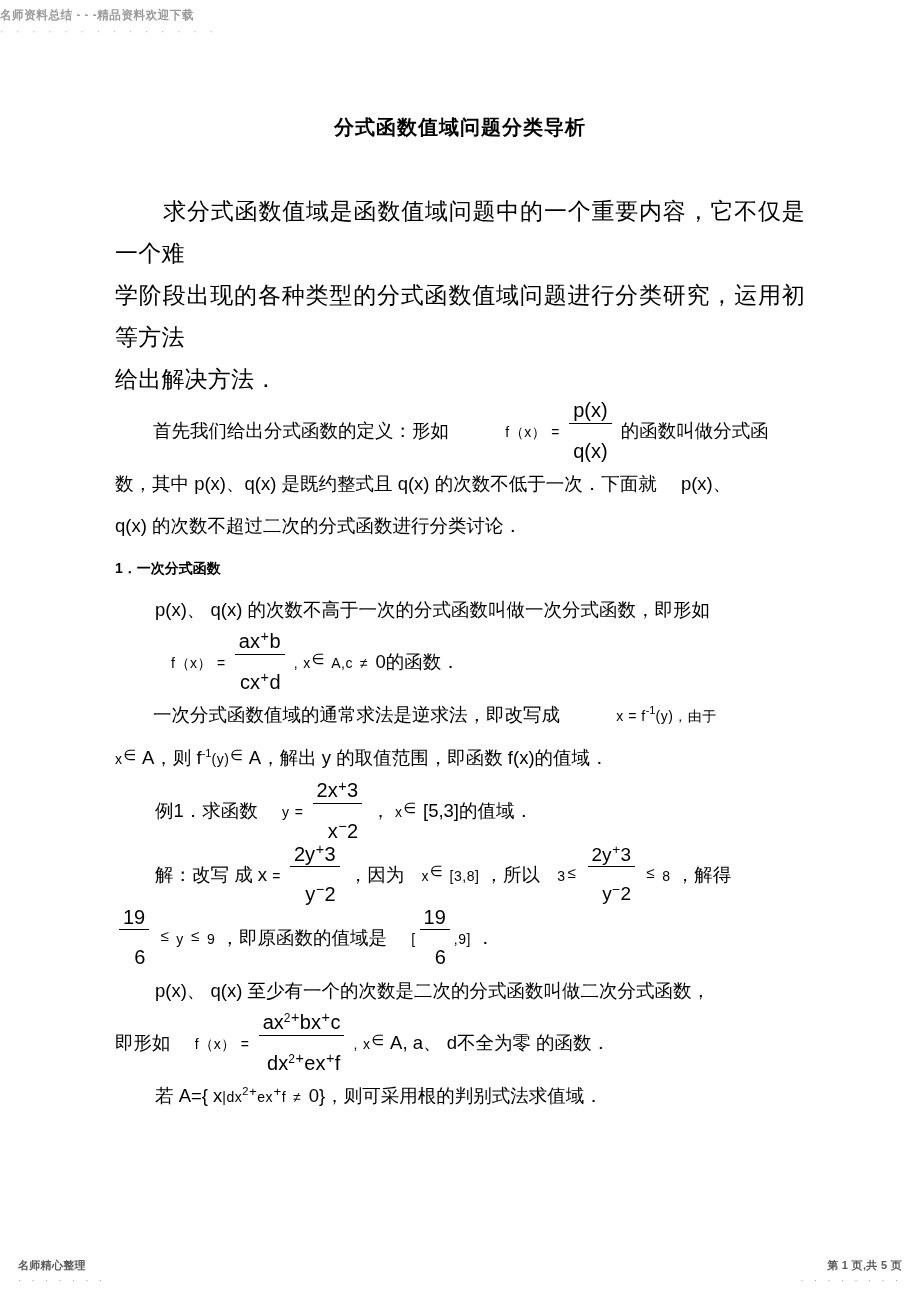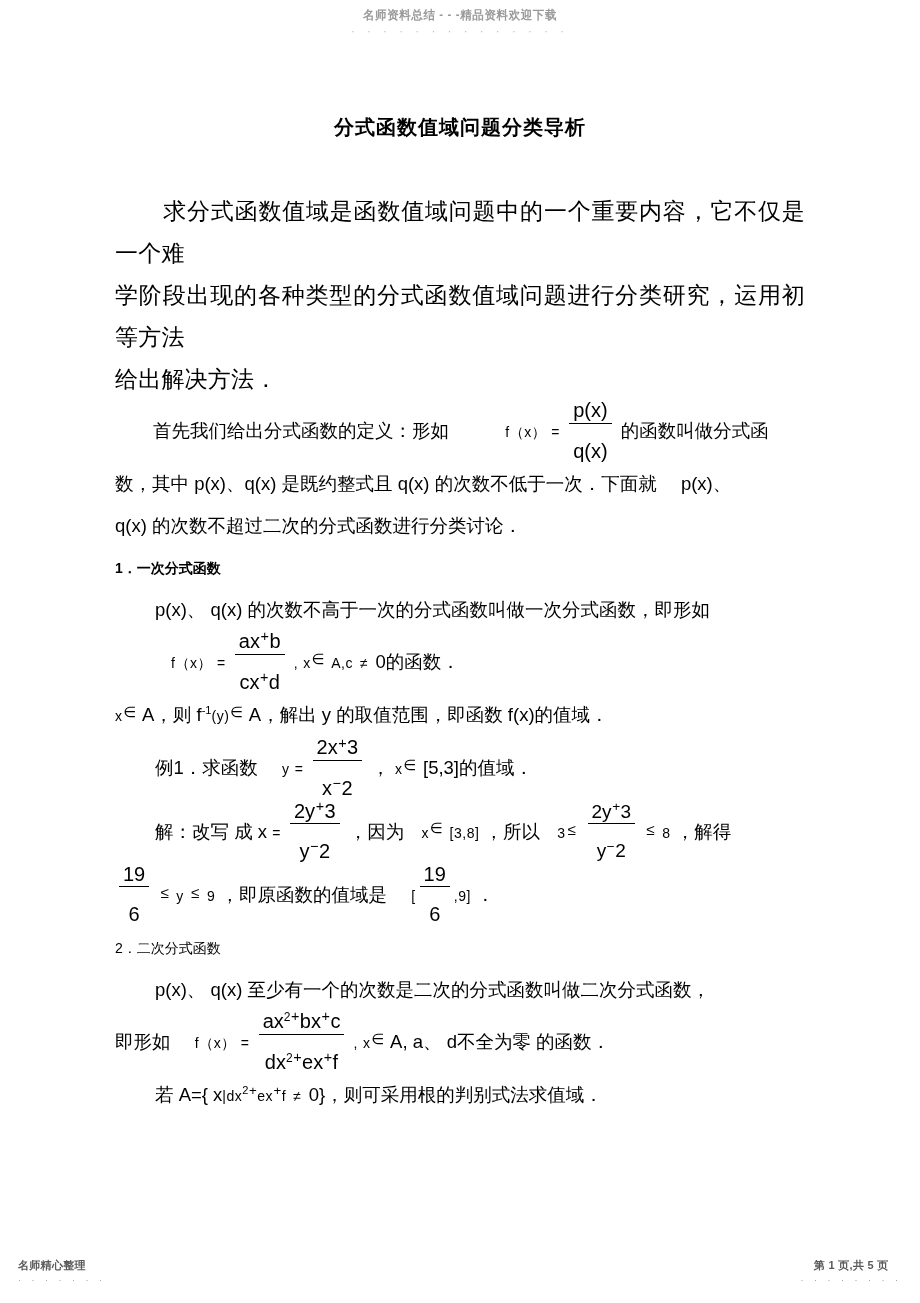--- a/index.html
+++ b/index.html
@@ -21,21 +21,21 @@
     overflow: hidden;
     box-sizing: border-box;
   }
 
   
   .wm-header {
     position: absolute;
     top: 8px;
     left: 0;
     width: 920px;
-    text-align: center;
+    text-align: left;
   }
   .wm-header .wm-text {
     font-size: 11.5px;
     color: #9a9a9a;
     letter-spacing: 0.6px;
     white-space: nowrap;
     font-weight: bold;
     transform: scaleY(1.05);
   }
   .wm-header .wm-dots {
@@ -92,21 +92,21 @@
 
   
   .mathv {
     font-family: "Liberation Sans", "DejaVu Sans", sans-serif;
     font-size: 14px;
     letter-spacing: 0.5px;
   }
   .frac {
     display: inline-block;
     vertical-align: middle;
-    text-align: center;
+    text-align: right;
     line-height: 1.08;
     margin: 0 4px;
     position: relative;
     top: -1px;
   }
   .frac .num {
     display: block;
     padding: 0 4px 1px 4px;
     border-bottom: 1.6px solid #000;
     font-size: 20px;
@@ -156,21 +156,21 @@
   .footer .left {
     position: absolute;
     left: 18px;
     bottom: 8px;
     text-align: left;
   }
   .footer .right {
     position: absolute;
     right: 18px;
     bottom: 8px;
-    text-align: center;
+    text-align: right;
     margin-left: 16px;
   }
   .footer .f-text {
     font-size: 11px;
     color: #5a5a5a;
     font-weight: bold;
     white-space: nowrap;
     letter-spacing: 0.3px;
   }
   .footer .f-dots {
@@ -229,20 +229,25 @@
         <span class="num"><span>ax</span><sup class="op">+</sup><span>b</span></span>
         <span class="den"><span>cx</span><sup class="op">+</sup><span>d</span></span>
       </span>
       <span class="mathv">,</span>
       <span class="mathv">x</span><span class="mathv memb">∈</span>
       <span class="mathv">A,c</span>
       <span class="mathv ne">≠</span>
       <span>0的函数．</span>
     </div>
 
+    <div class="line">
+      <span style="padding-left:38px">一次分式函数值域的通常求法是逆求法，即改写成</span>
+      <span class="gap"></span>
+      <span class="mathv">x = f</span><sup class="pw">-1</sup><span class="mathv">(y)，由于</span>
+    </div>
     <div class="line">
       <span class="mathv">x</span><span class="mathv memb">∈</span>
       <span>A，则 f</span><sup class="pw">-1</sup><span class="mathv">(y)</span><span class="mathv memb">∈</span>
       <span>A，解出 y 的取值范围，即函数  f(x)的值域．</span>
     </div>
 
     <div class="line tall ind1">
       <span>例1．求函数</span>
       <span class="gap-sm"></span>
       <span class="mathv">y</span>
@@ -290,21 +295,20 @@
       <span class="mathv">9</span>
       <span>，即原函数的值域是</span>
       <span class="gap-sm"></span>
       <span class="mathv">[</span><span class="frac">
         <span class="num">19</span>
         <span class="den">6</span>
       </span><span class="mathv">,9]</span>
       <span>．</span>
     </div>
 
-    <div class="heading plain">2．二次分式函数</div>
     <div class="line ind1">p(x)、 q(x) 至少有一个的次数是二次的分式函数叫做二次分式函数，</div>
 
     <div class="line tall">
       <span>即形如</span>
       <span class="gap-sm"></span>
       <span class="mathv">f（x）</span>
       <span class="mathv">=</span>
       <span class="frac">
         <span class="num"><span>ax</span><sup class="pw">2</sup><sup class="op">+</sup><span>bx</span><sup class="op">+</sup><span>c</span></span>
         <span class="den"><span>dx</span><sup class="pw">2</sup><sup class="op">+</sup><span>ex</span><sup class="op">+</sup><span>f</span></span>

